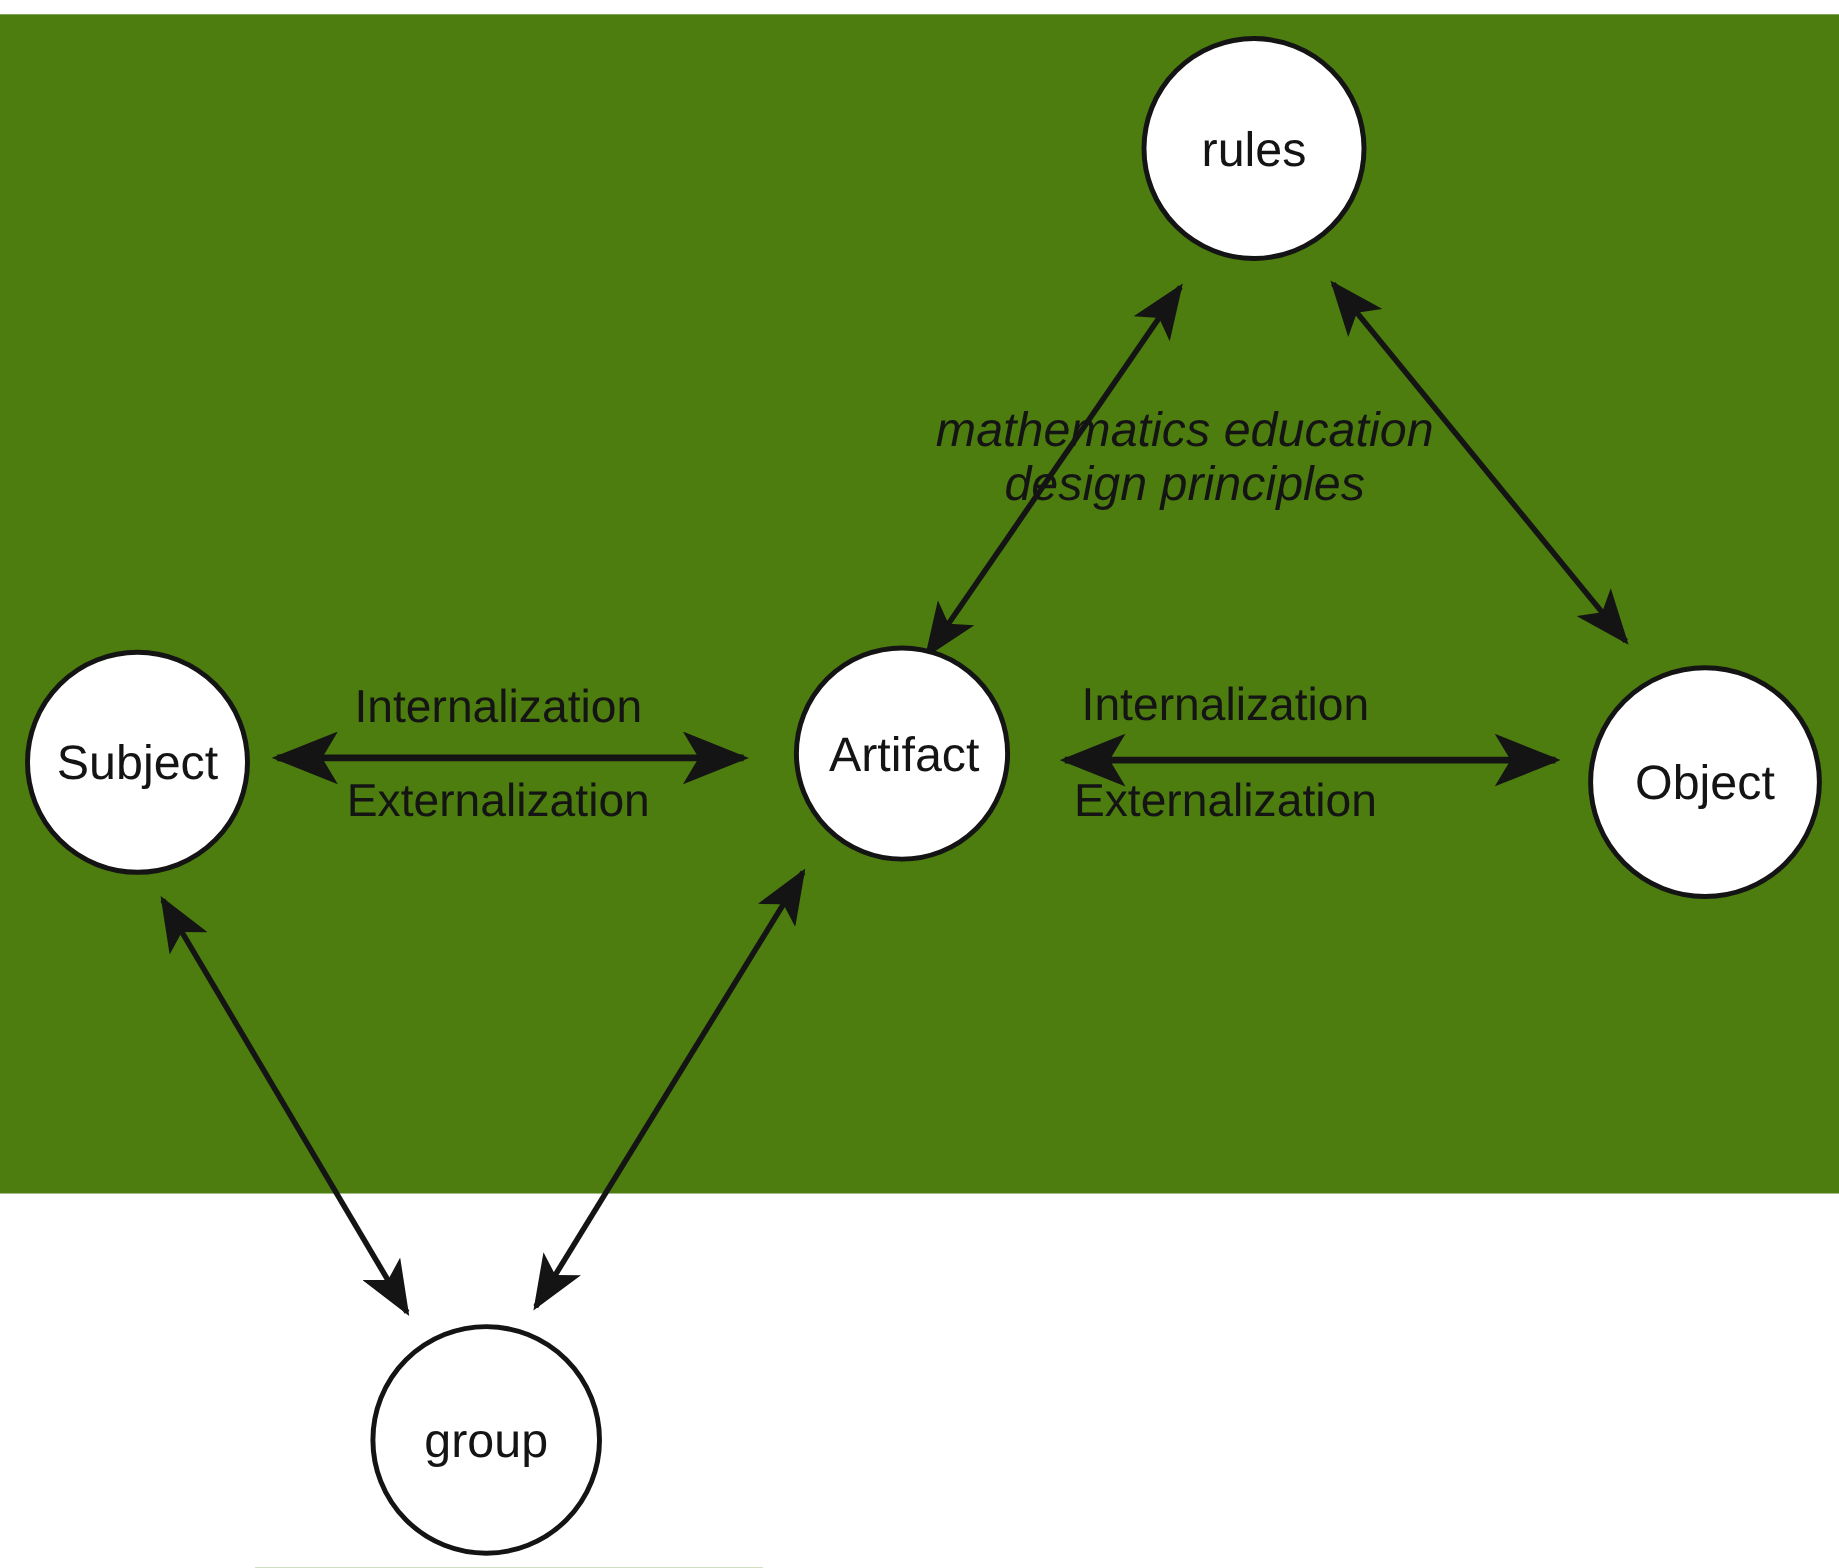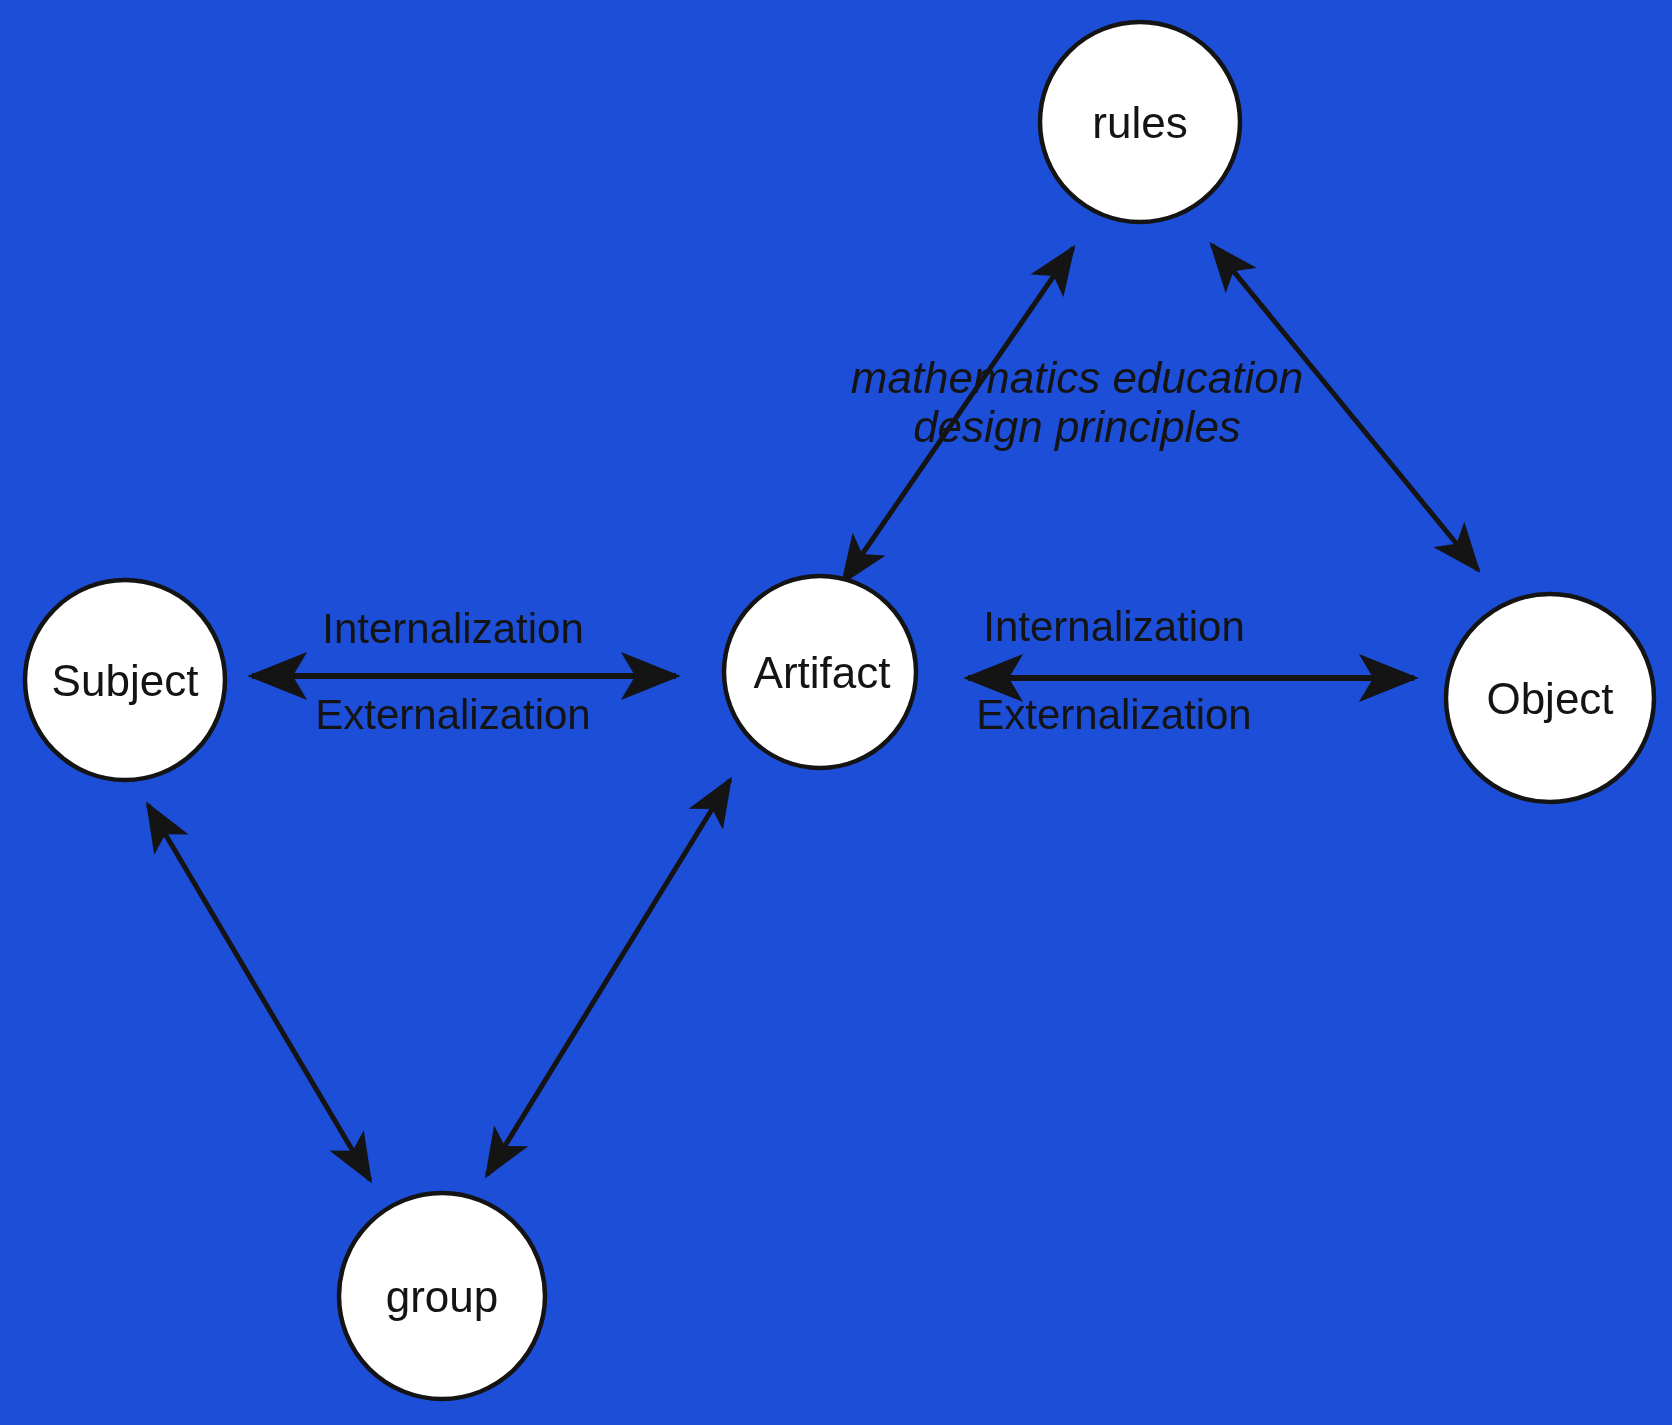--- a/index.html
+++ b/index.html
@@ -10,22 +10,23 @@
   }
   body {
     width: 1672px;
     height: 1425px;
     font-family: "Liberation Sans", sans-serif;
     overflow: hidden;
   }
   #diagram-root {
     position: relative;
     width: 1672px;
-    height: 1425px;
-    background: #1d4ed8;
+    height: 1072px;
+    background: #4d7c0f;
+    margin-top: 13px;
   }
   #diagram-svg {
     position: absolute;
     left: 0;
     top: 0;
     width: 1672px;
     height: 1425px;
     display: block;
   }
   .node-label {

